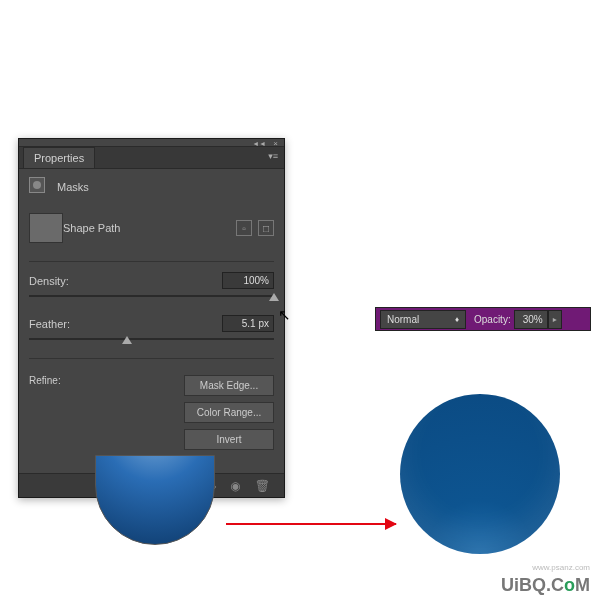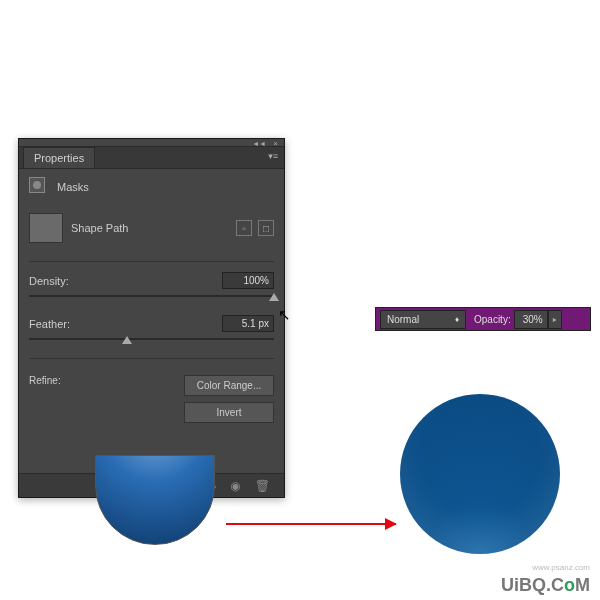--- a/index.html
+++ b/index.html
@@ -8,21 +8,21 @@
 .panel-top{height:8px;background:#454545;border-bottom:1px solid #2a2a2a;position:relative}
 .panel-top .colex{position:absolute;right:18px;top:1px;color:#aaa;font-size:7px}
 .panel-top .x{position:absolute;right:6px;top:0;color:#aaa;font-size:8px}
 .tabs{height:22px;background:#383838;display:flex;align-items:center;border-bottom:1px solid #2a2a2a;position:relative}
 .tab{background:#454545;color:#d0d0d0;font-size:11px;padding:4px 10px;margin-left:4px;border:1px solid #2a2a2a;border-bottom:none}
 .flyout{position:absolute;right:6px;top:4px;color:#aaa;font-size:9px}
 .section{padding:8px 10px;color:#ccc;font-size:11px}
 .masks-row{display:flex;align-items:flex-end;gap:12px;margin-bottom:16px}
 .mask-ico{width:16px;height:16px;border:1px solid #888;background:#555;display:flex;align-items:center;justify-content:center}
 .mask-ico::after{content:"";width:8px;height:8px;background:#888;border-radius:50%}
-.shape-row{display:flex;align-items:center;gap:8px;padding:4px 0 14px}
+.shape-row{display:flex;align-items:center;padding:4px 0 14px}
 .thumb{width:34px;height:30px;background:#6a6a6a;border:1px solid #333}
 .shape-icons{margin-left:auto;display:flex;gap:6px;color:#aaa;font-size:13px}
 .shape-icons span{width:16px;height:16px;border:1px solid #777;display:flex;align-items:center;justify-content:center;font-size:10px}
 .divider{height:1px;background:#333;margin:4px 0 10px}
 .slider-row{display:flex;align-items:center;justify-content:space-between;margin-bottom:2px}
 .val-box{background:#3a3a3a;border:1px solid #222;color:#ddd;font-size:10px;padding:2px 4px;width:52px;text-align:right}
 .track{height:2px;background:#2a2a2a;position:relative;margin:6px 0 18px}
 .thumb-tri{position:absolute;top:-2px;width:0;height:0;border-left:5px solid transparent;border-right:5px solid transparent;border-bottom:8px solid #aaa}
 .refine-row{display:flex;gap:8px;padding-top:6px}
 .refine-lbl{font-size:10px;color:#ccc}
@@ -82,20 +82,21 @@
       <div class="val-box">5.1 px</div>
     </div>
     <div class="track">
         <div class="thumb-tri" style="left:38%"></div>
       </div>
 
     <div class="divider"></div>
     <div class="refine-row">
       <span class="refine-lbl">Refine:</span>
       <div class="btn-col">
+        <div class="pbtn">Mask Edge...</div>
         <div class="pbtn">Color Range...</div>
         <div class="pbtn">Invert</div>
       </div>
     </div>
   </div>
   <div class="footer">
     <span>◌</span>
     <span>◈</span>
     <span>◉</span>
     <span>🗑</span>

